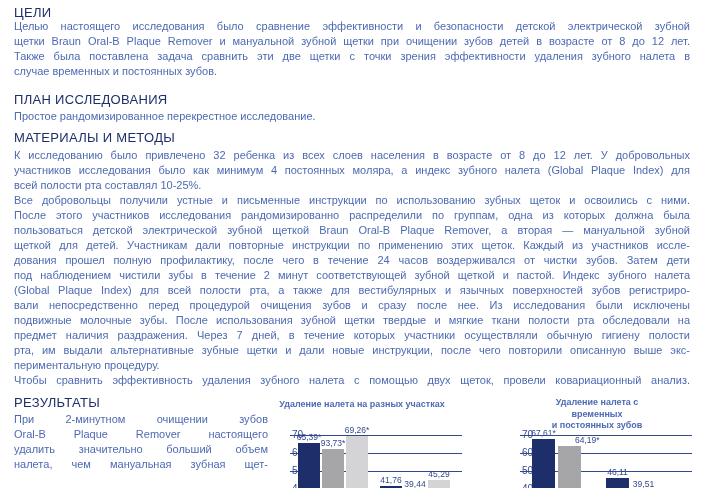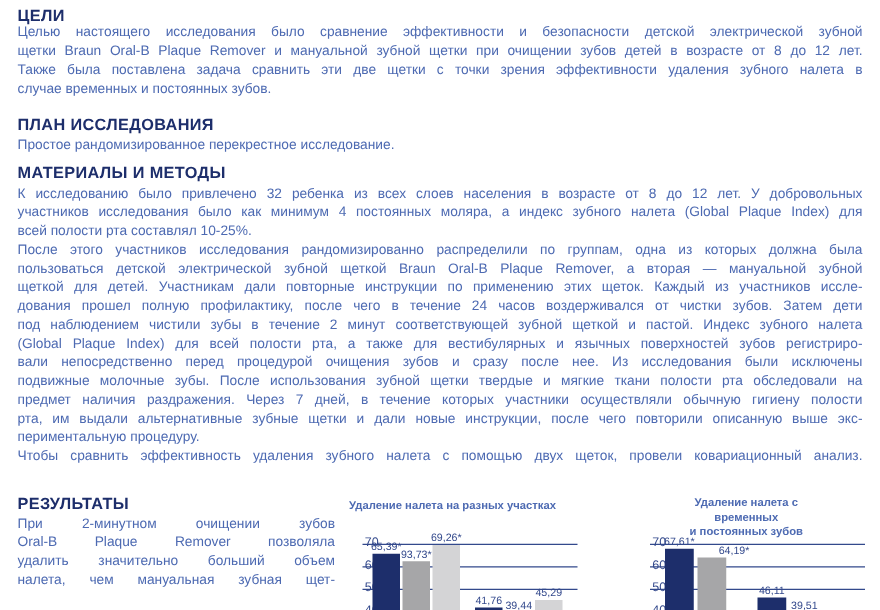--- a/index.html
+++ b/index.html
@@ -7,21 +7,21 @@
     width: 704px; height: 488px;
     background: #ffffff;
     font-family: "Liberation Sans", "DejaVu Sans", sans-serif;
     position: relative;
     overflow: hidden;
   }
   .page { position: absolute; inset: 0; width: 704px; height: 488px; overflow: hidden; }
 
   .heading {
     position: absolute; left: 14px;
-    font-size: 13px; font-weight: bold; letter-spacing: 0.3px;
+    font-size: 13px; font-weight: normal; letter-spacing: 0.3px;
     color: #1d2e6b; line-height: 14px;
   }
   .para {
     position: absolute; left: 14px; width: 676px;
     color: #4d6ab2; font-size: 11px; line-height: 15px;
   }
   .para .line { text-align: justify; text-align-last: justify; white-space: normal; }
   .para .line.pe { text-align-last: left; }
   .para.narrow { width: 254px; }
 
@@ -58,38 +58,39 @@
   <div class="heading" style="top:93px;">ПЛАН ИССЛЕДОВАНИЯ</div>
   <div class="para" style="top:109px;">
       <div class="line pe">Простое рандомизированное перекрестное исследование.</div>
     </div>
 
   <div class="heading" style="top:131px;">МАТЕРИАЛЫ И МЕТОДЫ</div>
   <div class="para" style="top:148px;">
       <div class="line">К исследованию было привлечено 32 ребенка из всех слоев населения в возрасте от 8 до 12 лет. У добровольных</div>
       <div class="line">участников исследования было как минимум 4 постоянных моляра, а индекс зубного налета (Global Plaque Index) для</div>
       <div class="line pe">всей полости рта составлял 10-25%.</div>
+      <div class="line">Все добровольцы получили устные и письменные инструкции по использованию зубных щеток и освоились с ними.</div>
       <div class="line">После этого участников исследования рандомизированно распределили по группам, одна из которых должна была</div>
       <div class="line">пользоваться детской электрической зубной щеткой Braun Oral-B Plaque Remover, а вторая — мануальной зубной</div>
       <div class="line">щеткой для детей. Участникам дали повторные инструкции по применению этих щеток. Каждый из участников иссле-</div>
       <div class="line">дования прошел полную профилактику, после чего в течение 24 часов воздерживался от чистки зубов. Затем дети</div>
       <div class="line">под наблюдением чистили зубы в течение 2 минут соответствующей зубной щеткой и пастой. Индекс зубного налета</div>
       <div class="line">(Global Plaque Index) для всей полости рта, а также для вестибулярных и язычных поверхностей зубов регистриро-</div>
       <div class="line">вали непосредственно перед процедурой очищения зубов и сразу после нее. Из исследования были исключены</div>
       <div class="line">подвижные молочные зубы. После использования зубной щетки твердые и мягкие ткани полости рта обследовали на</div>
       <div class="line">предмет наличия раздражения. Через 7 дней, в течение которых участники осуществляли обычную гигиену полости</div>
       <div class="line">рта, им выдали альтернативные зубные щетки и дали новые инструкции, после чего повторили описанную выше экс-</div>
       <div class="line pe">периментальную процедуру.</div>
       <div class="line">Чтобы сравнить эффективность удаления зубного налета с помощью двух щеток, провели ковариационный анализ.</div>
     </div>
 
   <div class="heading" style="top:396px;">РЕЗУЛЬТАТЫ</div>
   <div class="para narrow" style="top:412px;">
       <div class="line">При 2-минутном очищении зубов</div>
-      <div class="line">Oral-B Plaque Remover позволяла</div>
+      <div class="line">Oral-B Plaque Remover настоящего</div>
       <div class="line">удалить значительно больший объем</div>
       <div class="line">налета, чем мануальная зубная щет-</div>
     </div>
 
   <div id="chart-layer">
       <div>
         <div class="chart-title" style="left: 362px; top: 399px;">Удаление налета на разных участках</div>
         <div class="gridline" style="left: 290px; width: 172px; top: 435px;"></div>
         <div class="ytick" style="left: 259px; top: 429px;">70</div>
         <div class="gridline" style="left: 290px; width: 172px; top: 453px;"></div>

